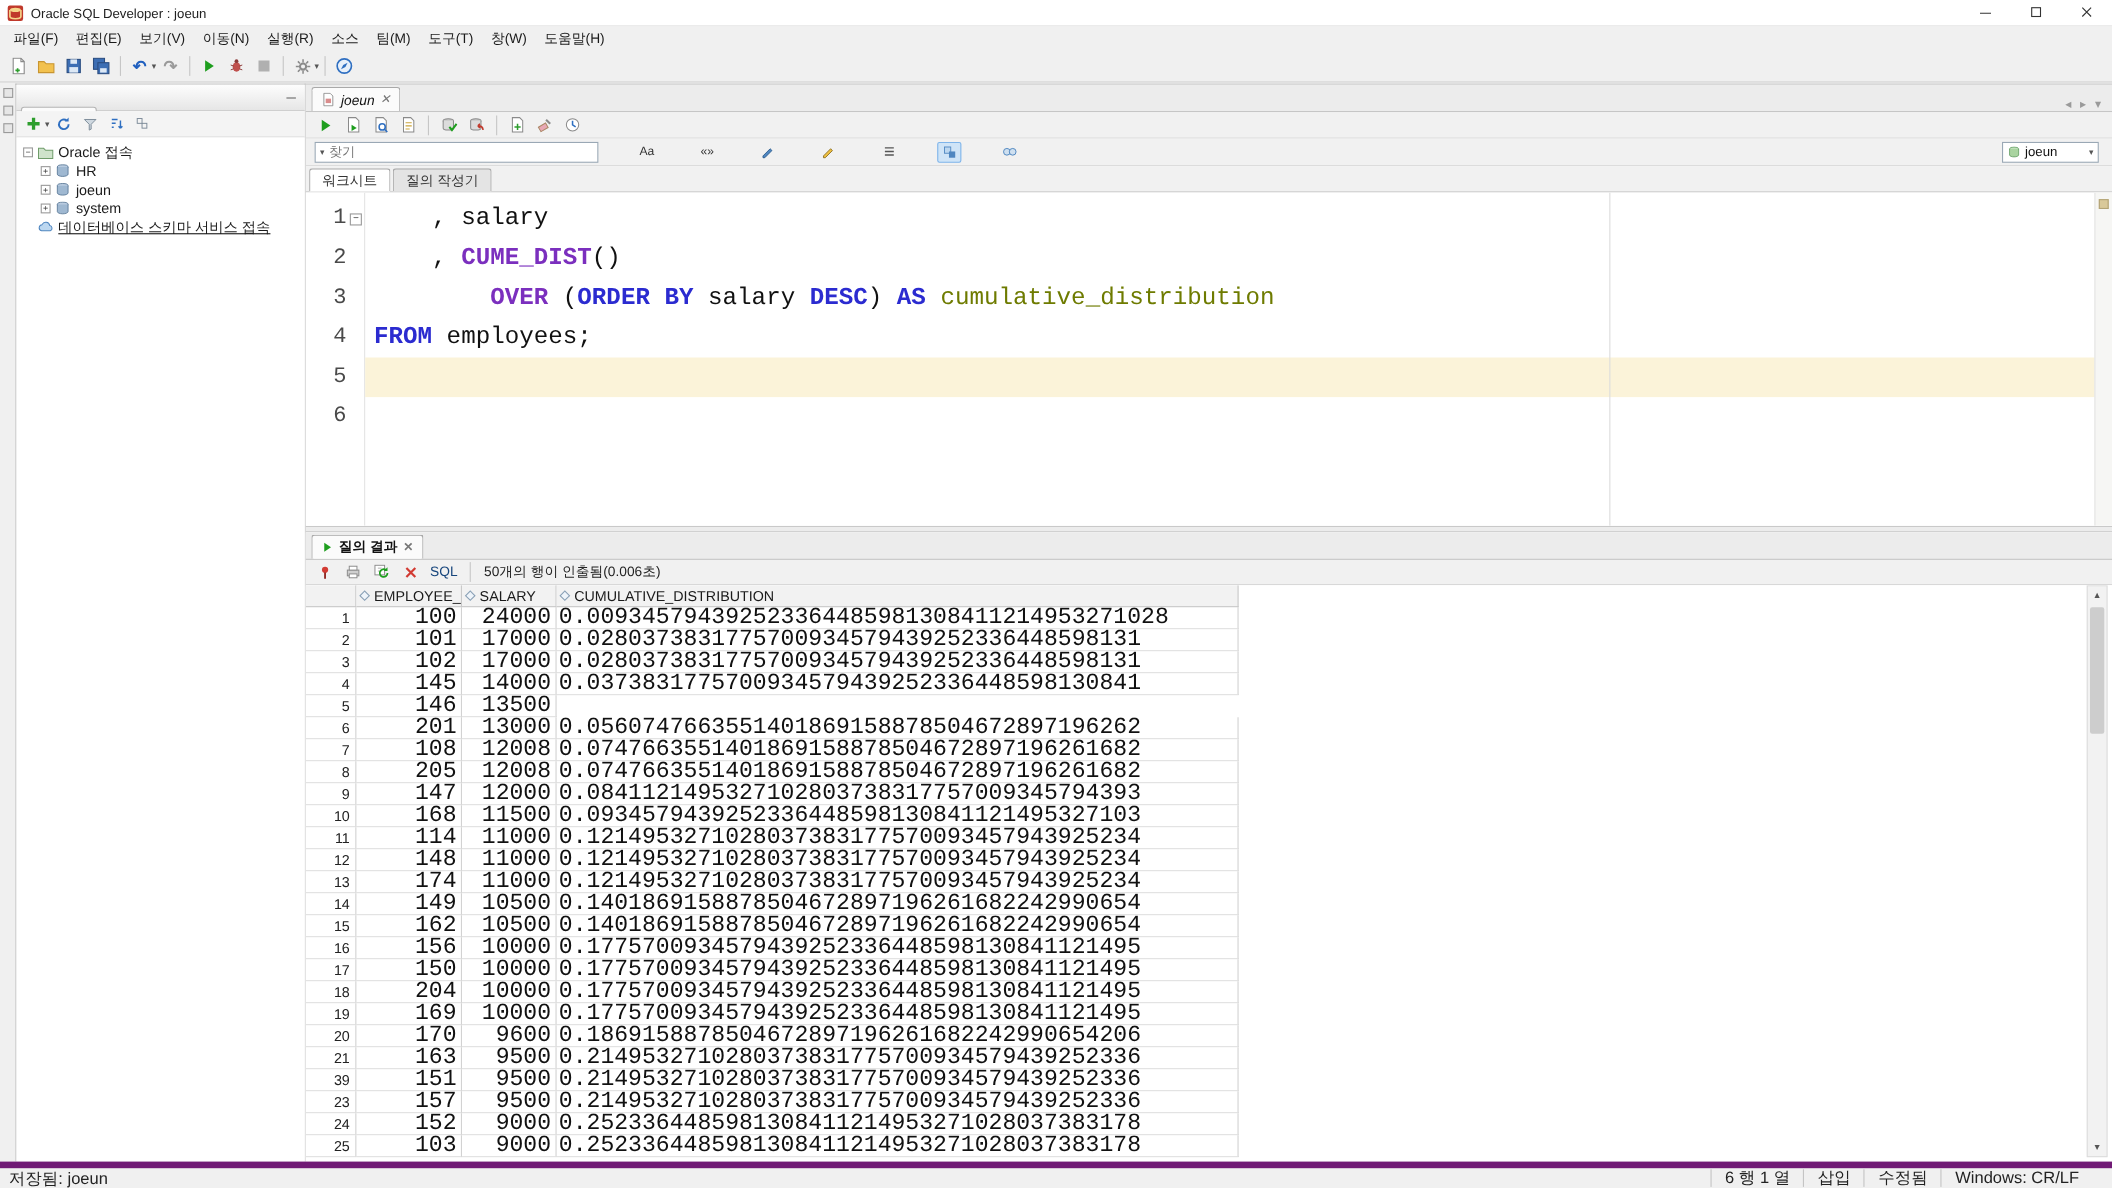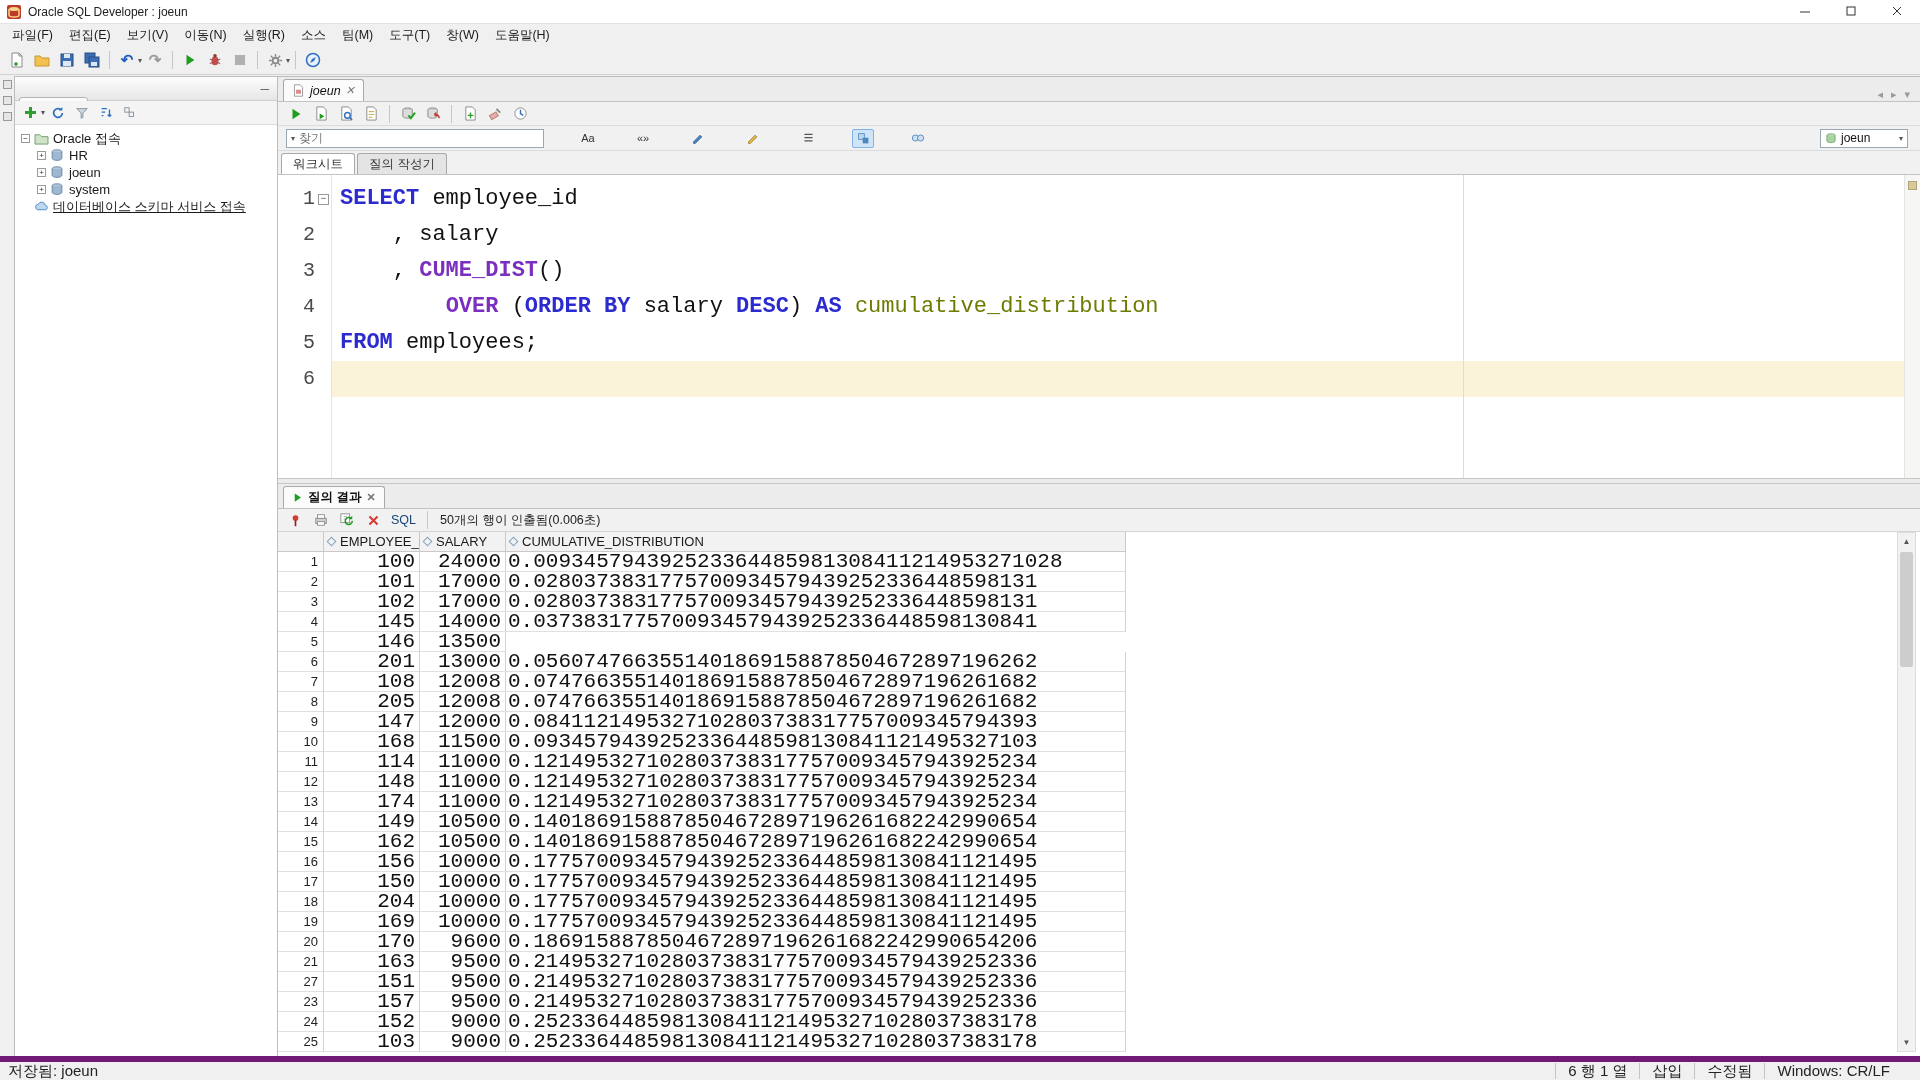--- a/index.html
+++ b/index.html
@@ -453,21 +453,20 @@
     <div class="editor">
       <div class="gutter">
           <div class="gut-line">1<span class="fold">−</span></div>
           <div class="gut-line">2</div>
           <div class="gut-line">3</div>
           <div class="gut-line">4</div>
           <div class="gut-line">5</div>
           <div class="gut-line">6</div>
         </div>
       <div class="code-area">
-          <div class="code-line"><span class="tok-kw">SELECT</span><span class="tok-pl"> employee_id</span></div>
           <div class="code-line"><span class="tok-pl">    , salary</span></div>
           <div class="code-line"><span class="tok-pl">    , </span><span class="tok-fn">CUME_DIST</span><span class="tok-pl">()</span></div>
           <div class="code-line"><span class="tok-pl">        </span><span class="tok-fn">OVER</span><span class="tok-pl"> (</span><span class="tok-kw">ORDER BY</span><span class="tok-pl"> salary </span><span class="tok-kw">DESC</span><span class="tok-pl">) </span><span class="tok-kw">AS</span><span class="tok-pl"> </span><span class="tok-al">cumulative_distribution</span></div>
           <div class="code-line"><span class="tok-kw">FROM</span><span class="tok-pl"> employees;</span></div>
           <div class="code-line current"></div>
         </div>
       <div class="margin-guide"></div>
       <div class="marker-strip">
         <span class="marker"></span>
       </div>
@@ -652,21 +651,21 @@
               <div class="g-sal">9600</div>
               <div class="g-dist">0.1869158878504672897196261682242990654206</div>
             </div>
             <div class="g-row">
               <div class="g-num">21</div>
               <div class="g-id">163</div>
               <div class="g-sal">9500</div>
               <div class="g-dist">0.2149532710280373831775700934579439252336</div>
             </div>
             <div class="g-row">
-              <div class="g-num">27</div>
+              <div class="g-num">39</div>
               <div class="g-id">151</div>
               <div class="g-sal">9500</div>
               <div class="g-dist">0.2149532710280373831775700934579439252336</div>
             </div>
             <div class="g-row">
               <div class="g-num">23</div>
               <div class="g-id">157</div>
               <div class="g-sal">9500</div>
               <div class="g-dist">0.2149532710280373831775700934579439252336</div>
             </div>

